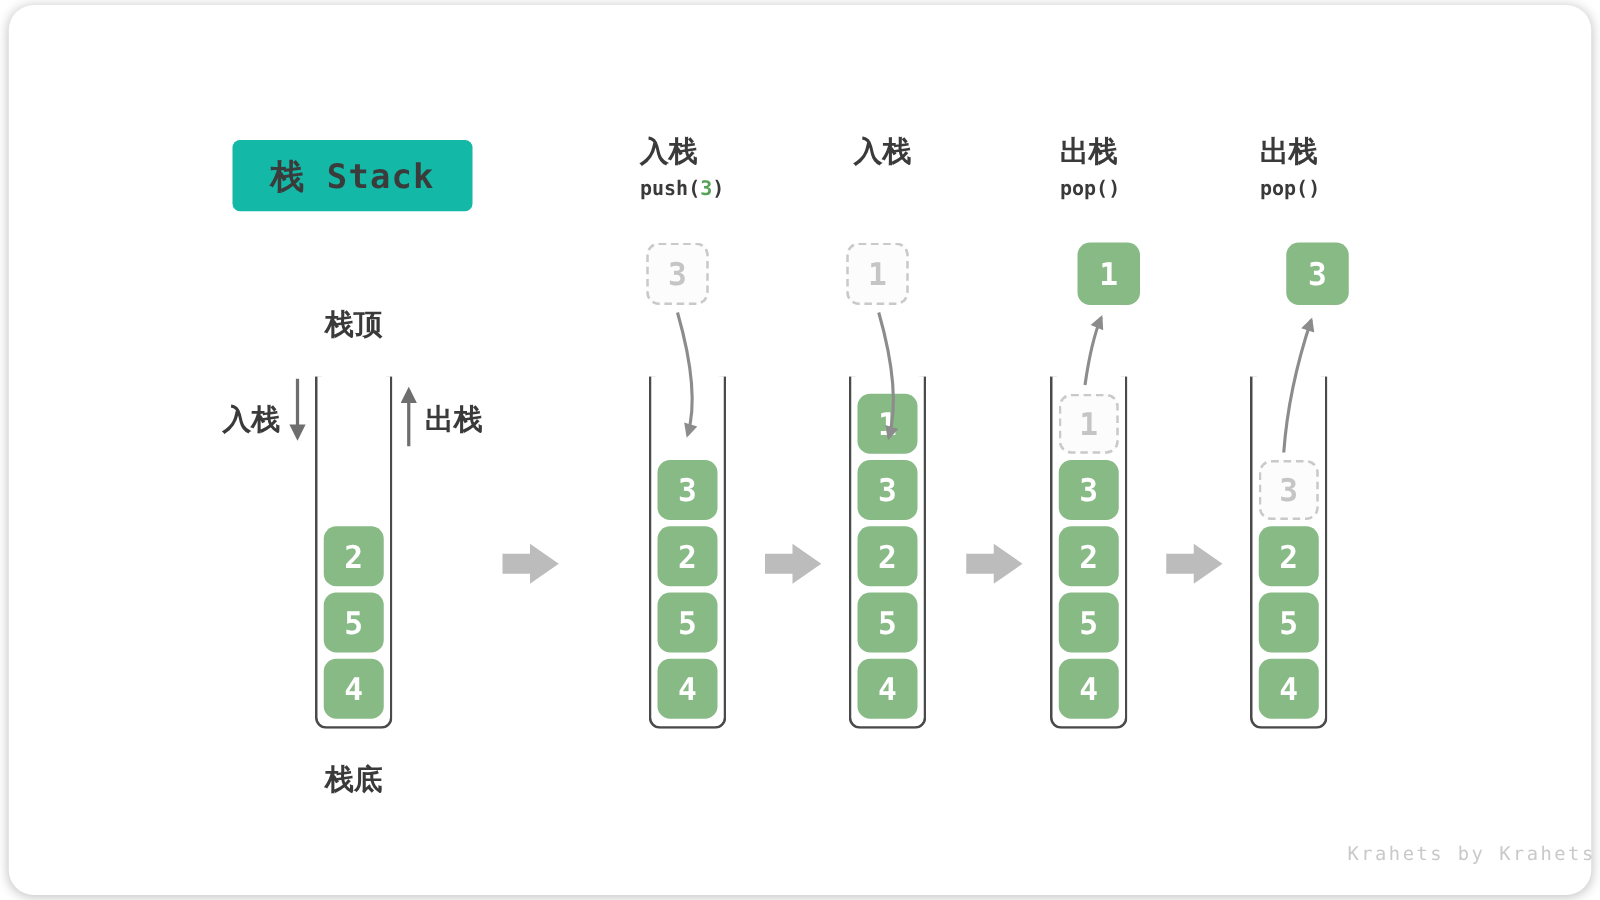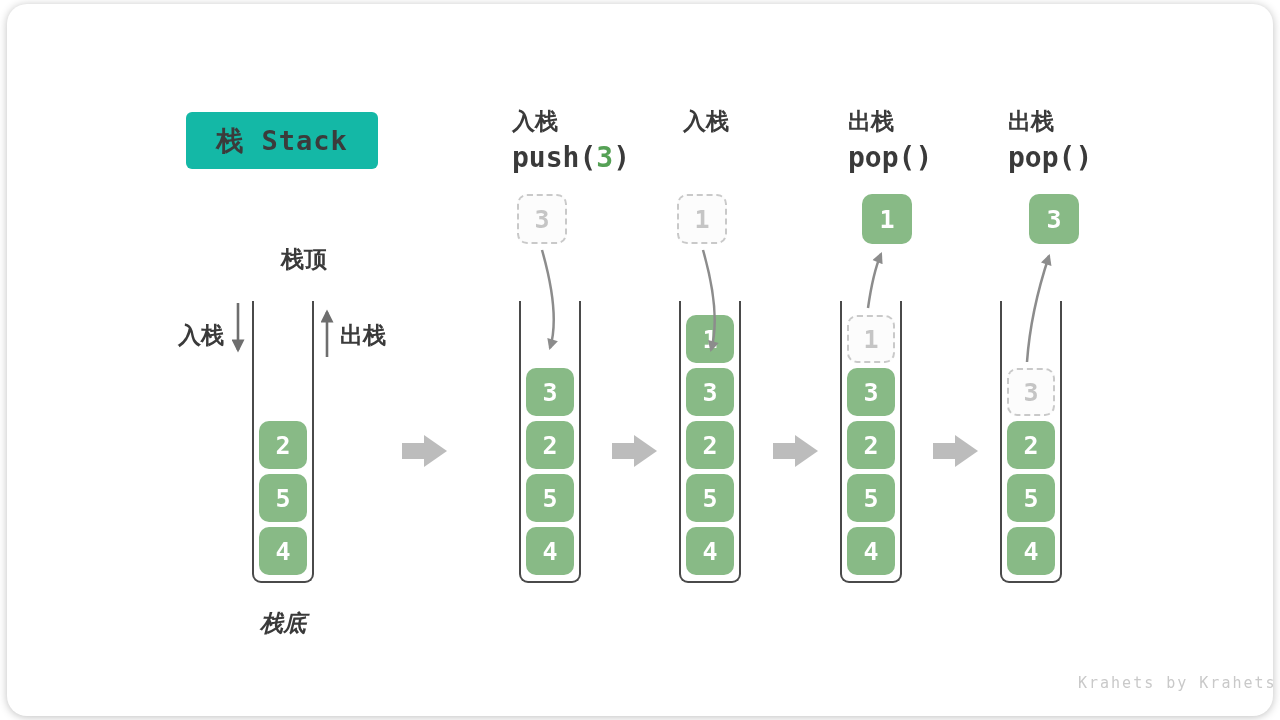--- a/index.html
+++ b/index.html
@@ -10,30 +10,30 @@
 
   
   .titlebox { position:absolute; left:186px; top:112px; width:192px; height:57px;
               background:#14b8a6; border-radius:6px; display:flex; align-items:center;
               justify-content:center; }
   .titlebox span { font-family:"DejaVu Sans Mono","Liberation Mono",monospace;
                    font-size:27px; font-weight:bold; color:#3b3b3b; letter-spacing:1px; }
 
   
   .cn { position:absolute; font-size:23px; font-weight:bold; color:#3a3a3a; }
-  .lbl-top    { left:252px; top:244px; width:62px; text-align:center;margin-left:21px; }
-  .lbl-bottom { left:252px; top:608px; width:62px; text-align:center;font-style:italic; }
+  .lbl-top    { left:252px; top:244px; width:62px; text-align:center; }
+  .lbl-bottom { left:252px; top:608px; width:62px; text-align:center; }
   .lbl-push   { left:168px; top:320px; width:56px; text-align:right; }
   .lbl-pop    { left:340px; top:320px; width:56px; text-align:left; }
 
   
   .colhead { position:absolute; top:106px; width:160px; }
   .colhead .op-cn { font-size:23px; font-weight:bold; color:#3a3a3a; height:30px; }
   .colhead .op-code { margin-top:5px; font-family:"DejaVu Sans Mono","Liberation Mono",monospace;
-                      font-size:28px; font-weight:bold; color:#3a3a3a; }
+                      font-size:16px; font-weight:bold; color:#3a3a3a; }
   .colhead .op-code .arg { color:#55a155; }
   .ch2 { left:512px; } .ch3 { left:683px; } .ch4 { left:848px; } .ch5 { left:1008px; }
 
   
   .stack { position:absolute; top:301px; width:62px; height:282px;
            border-left:2px solid #4a4a4a; border-right:2px solid #4a4a4a;
            border-bottom:2px solid #4a4a4a; border-radius:0 0 9px 9px;
            display:flex; flex-direction:column; justify-content:flex-end;
            align-items:center; gap:5px; padding-bottom:6px; background:#fff; }
   .s1 { left:252px; } .s2 { left:519px; } .s3 { left:679px; } .s4 { left:840px; } .s5 { left:1000px; }

